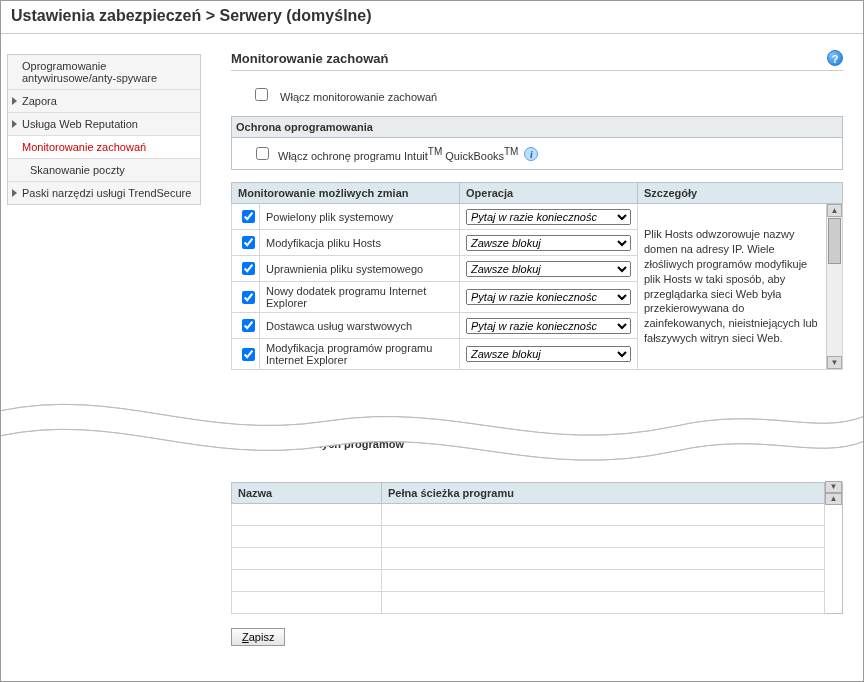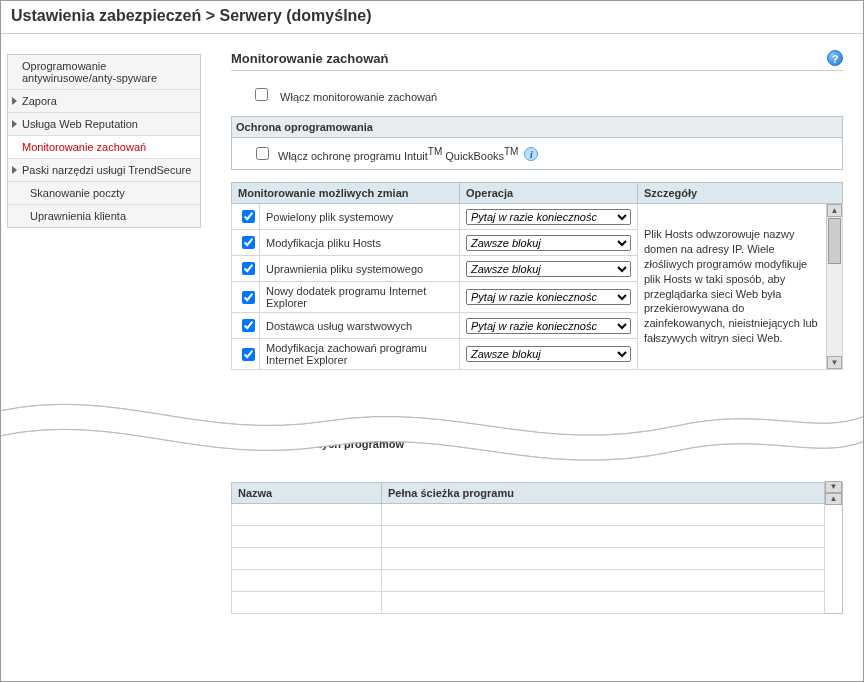--- a/index.html
+++ b/index.html
@@ -238,23 +238,22 @@
   <div class="breadcrumb">Ustawienia zabezpieczeń &gt; Serwery (domyślne)</div>
 
   <div class="layout">
 
     <div class="sidebar">
       <div class="sidebar-list" id="sidebar-list">
           <div class="sidebar-item"><span>Oprogramowanie antywirusowe/anty-spyware</span></div>
           <div class="sidebar-item with-arrow"><span class="arrow"></span><span>Zapora</span></div>
           <div class="sidebar-item with-arrow"><span class="arrow"></span><span>Usługa Web Reputation</span></div>
           <div class="sidebar-item active"><span>Monitorowanie zachowań</span></div>
+          <div class="sidebar-item sub"><span>Skanowanie poczty</span></div>
           <div class="sidebar-item with-arrow"><span class="arrow"></span><span>Paski narzędzi usługi TrendSecure</span></div>
-          <div class="sidebar-item sub"><span>Skanowanie poczty</span></div>
-          <div class="sidebar-item sub"><span>Uprawnienia klienta</span></div>
         </div>
     </div>
 
     <div class="main">
 
       <div class="page-title-row">
         <div class="page-title">Monitorowanie zachowań</div>
         <div class="help-icon">?</div>
       </div>
 
@@ -317,21 +316,21 @@
               <td>Nowy dodatek programu Internet Explorer</td>
               <td><select class="op-select"><option>Pytaj w razie koniecznośc</option><option>Zawsze blokuj</option></select></td>
             </tr>
             <tr>
               <td class="col-chk"><input type="checkbox" checked="" style=""></td>
               <td>Dostawca usług warstwowych</td>
               <td><select class="op-select"><option>Pytaj w razie koniecznośc</option><option>Zawsze blokuj</option></select></td>
             </tr>
             <tr>
               <td class="col-chk"><input type="checkbox" checked="" style=""></td>
-              <td>Modyfikacja zachowań programu Internet Explorer</td>
+              <td>Modyfikacja programów programu Internet Explorer</td>
               <td><select class="op-select"><option>Pytaj w razie koniecznośc</option><option selected="">Zawsze blokuj</option></select></td>
             </tr>
           </tbody>
       </table>
 
       <div style="height:60px"></div>
 
       <div class="section-label">Lista zablokowanych programów</div>
 
       <table class="blocked-table">
@@ -369,20 +368,23 @@
               <td></td>
               <td></td>
             </tr>
           <tr>
               <td></td>
               <td></td>
             </tr>
         </tbody>
       </table>
 
+      <div class="save-row">
+        <button class="save-btn">Zapisz</button>
+      </div>
 
     </div>
   </div>
 
   <div class="wave-mask">
     <svg viewBox="0 0 870 90" preserveAspectRatio="none">
       <path d="M0,30 C120,5 200,60 330,40 C460,20 540,75 680,45 C770,25 820,55 870,35 L870,60 C820,80 770,50 680,70 C540,100 460,45 330,65 C200,85 120,30 0,55 Z" fill="#ffffff" stroke="#c8c8c8" stroke-width="1"></path>
       <path d="M0,30 C120,5 200,60 330,40 C460,20 540,75 680,45 C770,25 820,55 870,35" fill="none" stroke="#bbb" stroke-width="1"></path>
       <path d="M0,55 C120,30 200,85 330,65 C460,45 540,100 680,70 C770,50 820,80 870,60" fill="none" stroke="#bbb" stroke-width="1"></path>
     </svg>

